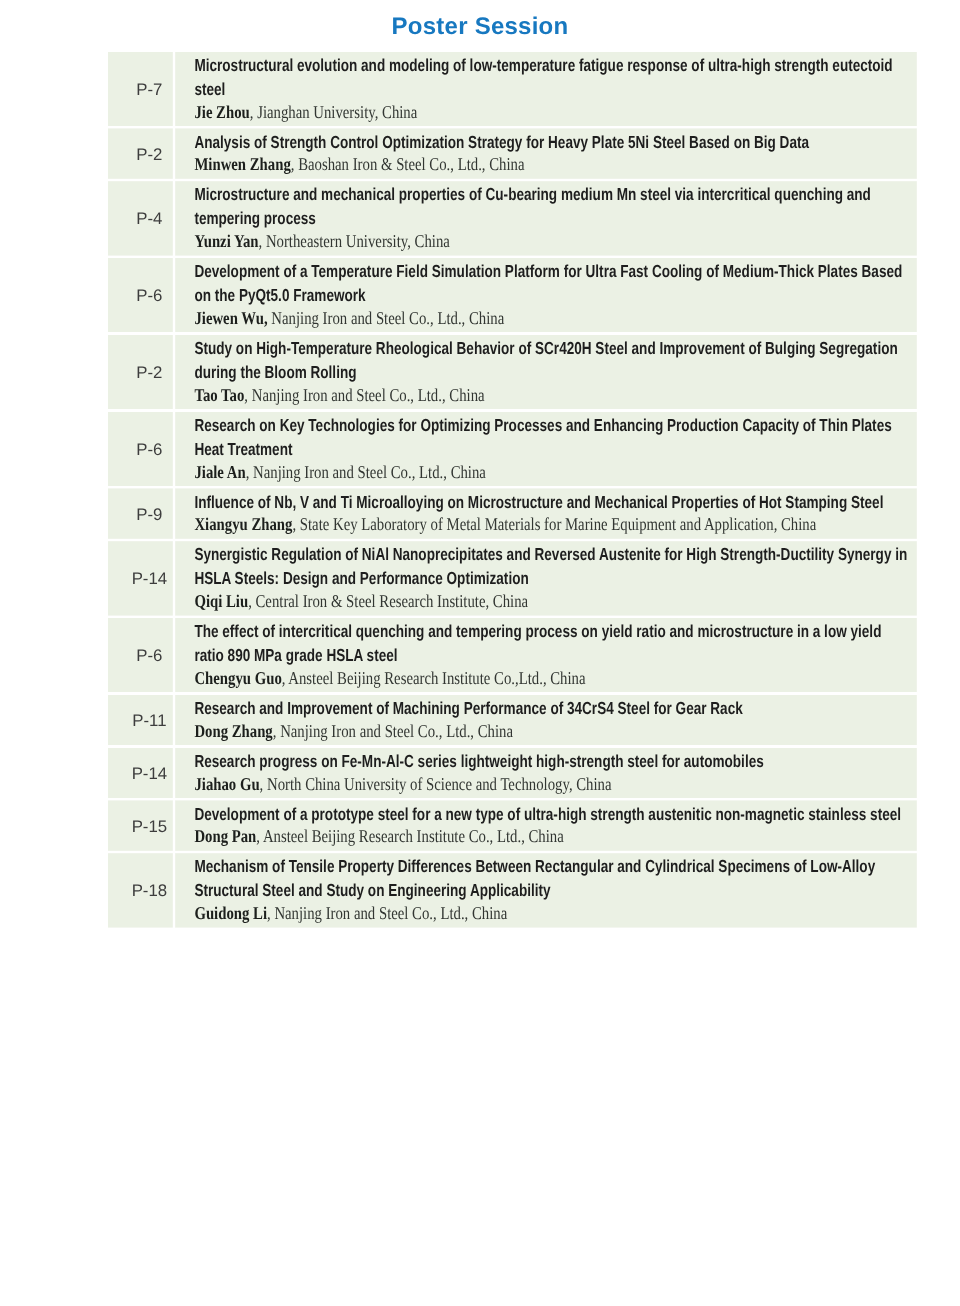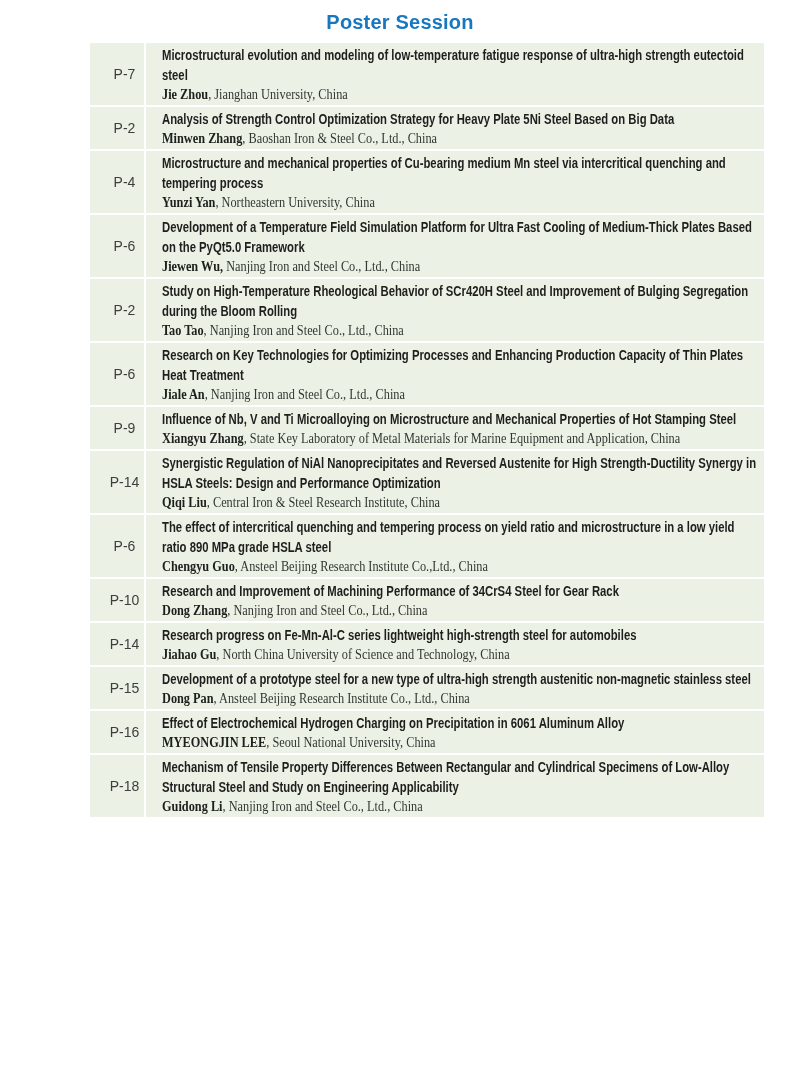--- a/index.html
+++ b/index.html
@@ -154,21 +154,21 @@
 
         <tr>
           <td class="cell-id">P-6</td>
           <td class="cell-main">
             <div class="poster-title">The effect of intercritical quenching and tempering process on yield ratio and microstructure in a low yield ratio 890 MPa grade HSLA steel</div>
             <div class="poster-author"><span class="author-name">Chengyu Guo</span><span class="author-affiliation">, Ansteel Beijing Research Institute Co.,Ltd., China</span></div>
           </td>
         </tr>
 
         <tr>
-          <td class="cell-id">P-10</td>
+          <td class="cell-id">P-11</td>
           <td class="cell-main">
             <div class="poster-title">Research and Improvement of Machining Performance of 34CrS4 Steel for Gear Rack</div>
             <div class="poster-author"><span class="author-name">Dong Zhang</span><span class="author-affiliation">, Nanjing Iron and Steel Co., Ltd., China</span></div>
           </td>
         </tr>
 
 
         <tr>
           <td class="cell-id">P-14</td>
           <td class="cell-main">
@@ -178,27 +178,20 @@
         </tr>
 
         <tr>
           <td class="cell-id">P-15</td>
           <td class="cell-main">
             <div class="poster-title">Development of a prototype steel for a new type of ultra-high strength austenitic non-magnetic stainless steel</div>
             <div class="poster-author"><span class="author-name">Dong Pan</span><span class="author-affiliation">, Ansteel Beijing Research Institute Co., Ltd., China</span></div>
           </td>
         </tr>
 
-        <tr>
-          <td class="cell-id">P-16</td>
-          <td class="cell-main">
-            <div class="poster-title">Effect of Electrochemical Hydrogen Charging on Precipitation in 6061 Aluminum Alloy</div>
-            <div class="poster-author"><span class="author-name">MYEONGJIN LEE</span><span class="author-affiliation">, Seoul National University, China</span></div>
-          </td>
-        </tr>
 
 
         <tr>
           <td class="cell-id">P-18</td>
           <td class="cell-main">
             <div class="poster-title">Mechanism of Tensile Property Differences Between Rectangular and Cylindrical Specimens of Low-Alloy Structural Steel and Study on Engineering Applicability</div>
             <div class="poster-author"><span class="author-name">Guidong Li</span><span class="author-affiliation">, Nanjing Iron and Steel Co., Ltd., China</span></div>
           </td>
         </tr>
       </tbody>

